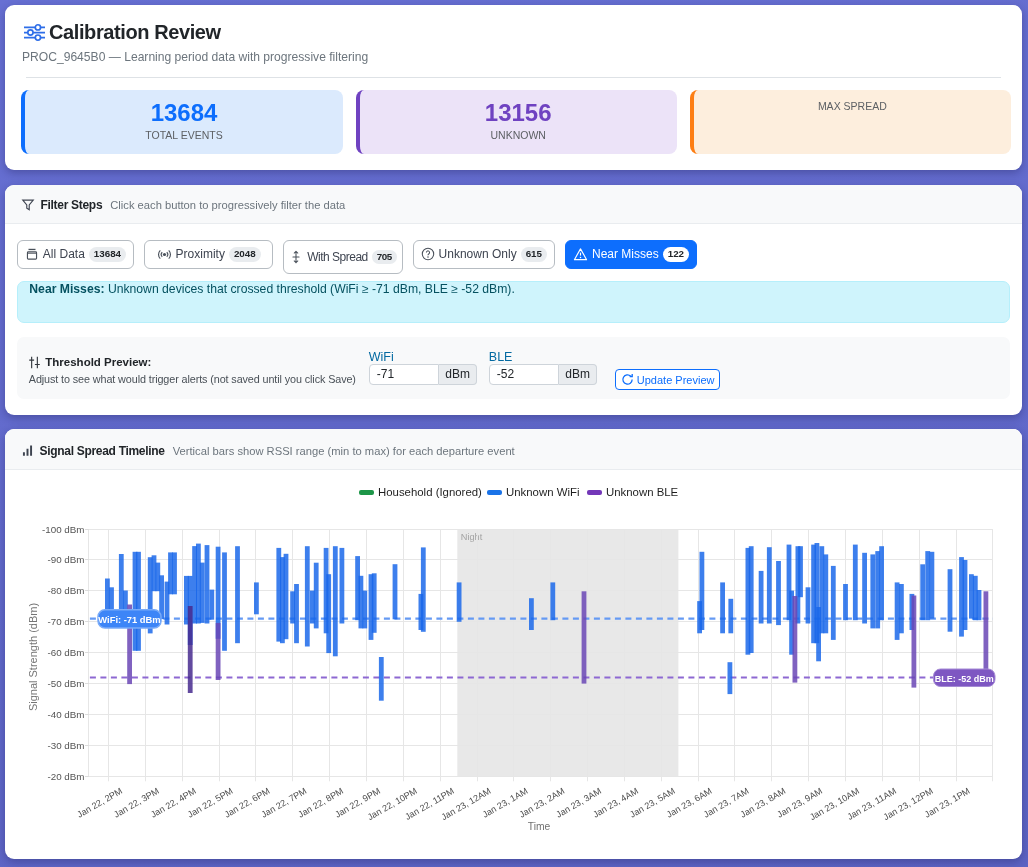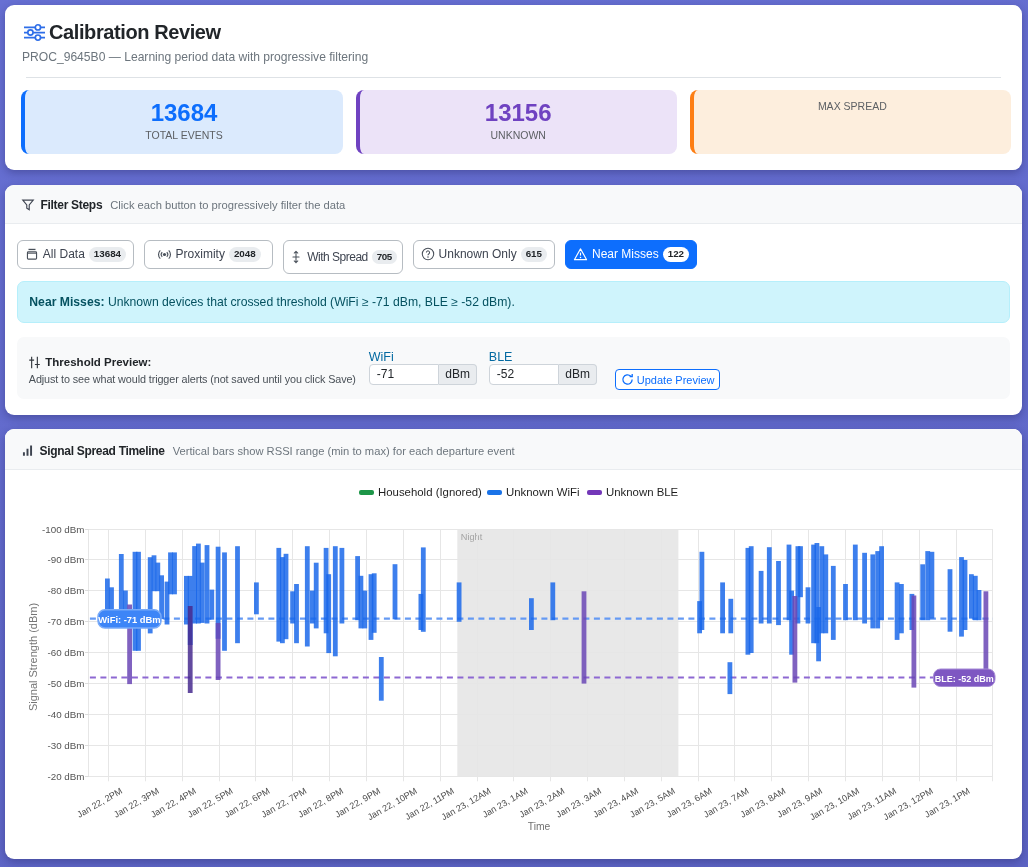--- a/index.html
+++ b/index.html
@@ -76,21 +76,21 @@
           <circle cx="8" cy="8" r="6.5"></circle>
           <path d="M6.2 6.2a1.8 1.8 0 1 1 2.9 1.5c-.6.5-1.1.8-1.1 1.6"></path>
           <circle cx="8" cy="11.5" r="0.9" fill="#49505a" stroke="none"></circle>
         </svg> Unknown Only <span class="badge">615</span></button>
 <button class="btn act"><svg width="15" height="15" viewBox="0 0 16 16" fill="none" stroke="#fff" stroke-width="1.2">
           <path d="M8 2L1.5 13.5h13z" stroke-linejoin="round"></path>
           <path d="M8 6v3.2"></path>
           <circle cx="8" cy="11.3" r="0.8" fill="#fff" stroke="none"></circle>
         </svg> Near Misses <span class="badge">122</span></button>
 </div>
-<div style="position:absolute;left:11.8px;top:96px;width:993px;height:42px;background:#cff4fc;border:1px solid #b6effb;border-radius:7px;display:flex;align-items:center;padding-left:11.5px;font-size:12.2px;color:#055160">
+<div style="position:absolute;left:11.8px;top:96px;width:993px;height:42px;background:#cff4fc;border:1px solid #b6effb;border-radius:7px;display:flex;padding-left:11.5px;font-size:12.2px;color:#055160">
       <span><b>Near Misses:</b> Unknown devices that crossed threshold (WiFi ≥ -71 dBm, BLE ≥ -52 dBm).</span>
     </div>
 <div style="position:absolute;left:11.8px;top:151.5px;width:993px;height:62px;background:#f8f9fa;border-radius:7px">
 <div style="position:absolute;left:11.5px;top:19px;display:flex;align-items:center;gap:4px">
         <svg width="13" height="13" viewBox="0 0 16 16" fill="none" stroke="#32373d" stroke-width="1.4">
           <path d="M4.5 1v14M11.5 1v14M1.5 5h6M8.5 10.5h6"></path>
         </svg>
         <span style="font-size:11.5px;font-weight:bold;color:#212529">Threshold Preview:</span>
       </div>
 <div style="position:absolute;left:12px;top:36px;font-size:10.8px;letter-spacing:-0.1px;color:#495057">Adjust to see what would trigger alerts (not saved until you click Save)</div>

